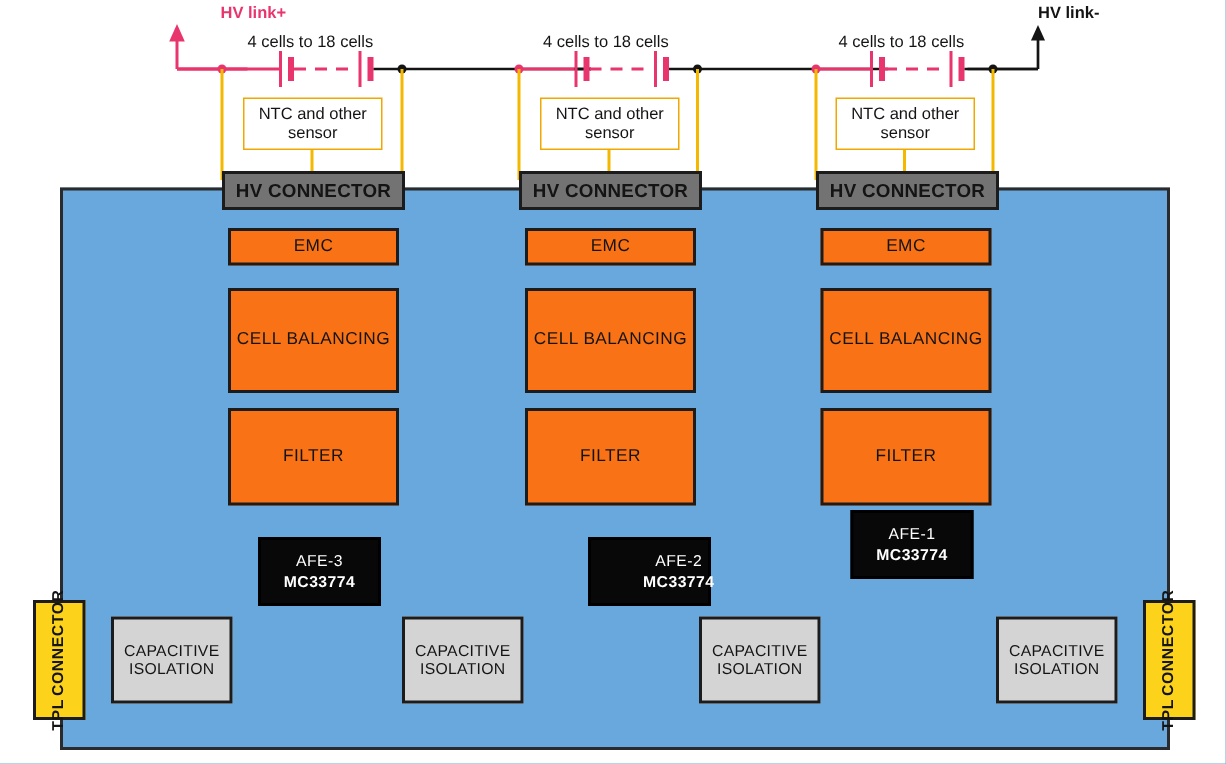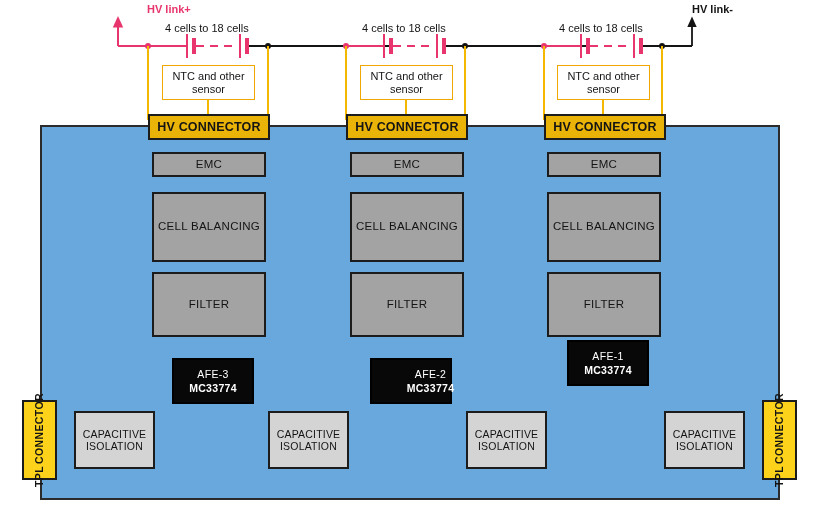--- a/index.html
+++ b/index.html
@@ -13,30 +13,30 @@
   #stage{position:absolute;left:0;top:0;width:817px;height:509px;}
   #svg-layer{position:absolute;left:0;top:0;width:817px;height:509px;}
 
   .node{position:absolute;box-sizing:border-box;display:flex;align-items:center;
         justify-content:center;text-align:left;line-height:1.15;}
 
   
   .panel{background:#69A8DC;border:2.5px solid #2b2b2b;}
 
   
-  .hvconn{background:#eab308;border:2.5px solid #1c1c1c;
+  .hvconn{background:#737373;border:2.5px solid #1c1c1c;
           font-size:12.5px;font-weight:bold;color:#141414;letter-spacing:.2px;}
   .tplconn{background:#FCD21A;border:2.5px solid #1c1c1c;
            font-size:10.5px;font-weight:bold;color:#141414;letter-spacing:.4px;}
   .tplconn .vtxt{display:block;white-space:nowrap;}
   .tpl-left .vtxt{transform:rotate(-90deg);}
   .tpl-right .vtxt{transform:rotate(-90deg);}
 
   
-  .fblock{background:#a3a3a3;border:2.5px solid #1c1c1c;
+  .fblock{background:#f97316;border:2.5px solid #1c1c1c;
           font-size:11.5px;color:#141414;font-weight:normal;letter-spacing:.3px;}
 
   
   .afe{background:#080808;border:2.5px solid #000;color:#ffffff;
        font-size:10.5px;flex-direction:column;letter-spacing:.3px;}
   .afe .l1{font-weight:normal;}
   .afe .l2{font-weight:bold;margin-top:2px;}
 
   
   .isoblock{background:#D4D4D4;border:2.5px solid #1c1c1c;
@@ -233,21 +233,21 @@
   <div class="node fblock" style="left:152px;top:272px;width:114px;height:65px;">FILTER</div>
   <div class="node afe" style="left:172px;top:358px;width:82px;height:46px;">
     <span class="l1">AFE-3</span>
     <span class="l2">MC33774</span>
   </div>
 
   <div class="node hvconn" style="left:346px;top:114px;width:122px;height:26px;">HV CONNECTOR</div>
   <div class="node fblock" style="left:350px;top:152px;width:114px;height:25px;">EMC</div>
   <div class="node fblock" style="left:350px;top:192px;width:114px;height:70px;">CELL BALANCING</div>
   <div class="node fblock" style="left:350px;top:272px;width:114px;height:65px;">FILTER</div>
-  <div class="node afe" style="left:370px;top:358px;width:82px;height:46px;padding-left:39px;">
+  <div class="node afe" style="left:392px;top:358px;width:82px;height:46px;padding-left:39px;">
     <span class="l1">AFE-2</span>
     <span class="l2">MC33774</span>
   </div>
 
   <div class="node hvconn" style="left:544px;top:114px;width:122px;height:26px;">HV CONNECTOR</div>
   <div class="node fblock" style="left:547px;top:152px;width:114px;height:25px;">EMC</div>
   <div class="node fblock" style="left:547px;top:192px;width:114px;height:70px;">CELL BALANCING</div>
   <div class="node fblock" style="left:547px;top:272px;width:114px;height:65px;">FILTER</div>
   <div class="node afe" style="left:567px;top:340px;width:82px;height:46px;">
     <span class="l1">AFE-1</span>

